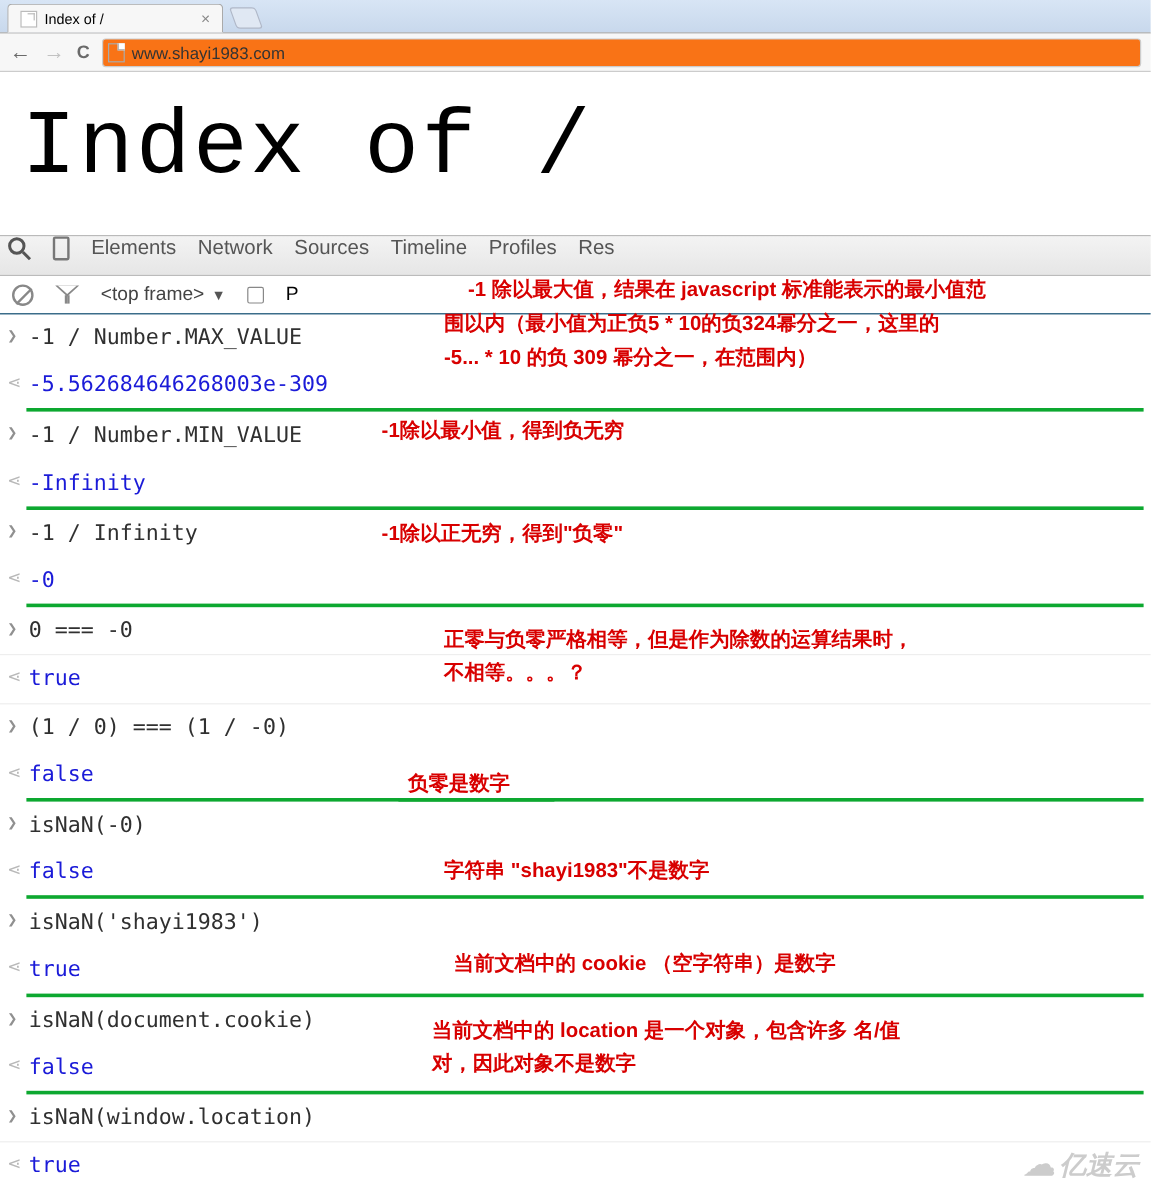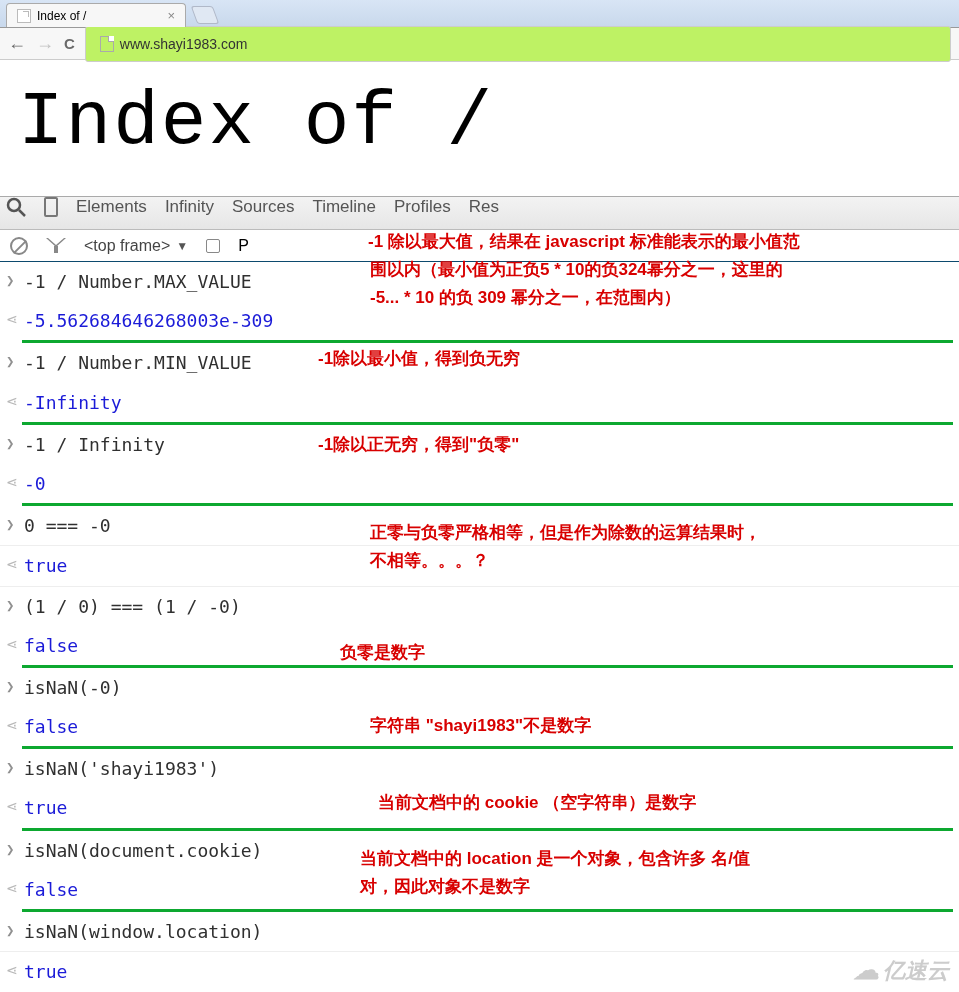--- a/index.html
+++ b/index.html
@@ -10,21 +10,21 @@
 .tab { background: #f7f7f7; border: 1px solid #aaa; border-bottom: none; border-radius: 4px 4px 0 0; height: 24px; display: flex; align-items: center; padding: 0 10px; font-size: 12px; min-width: 180px; position: relative; }
 .tab .favicon { width: 14px; height: 14px; border: 1px solid #bbb; margin-right: 6px; background: #fff; position: relative; }
 .tab .favicon::after { content: ""; position: absolute; top: 1px; right: 1px; width: 5px; height: 5px; border-right: 1px solid #bbb; border-top: 1px solid #bbb; }
 .tab .close-x { margin-left: auto; color: #888; font-size: 13px; }
 .new-tab { width: 22px; height: 18px; background: #e0e8f3; border: 1px solid #b0b8c8; border-radius: 3px; margin-left: 8px; margin-bottom: 3px; transform: skewX(20deg); }
 
 .nav-bar { background: #f7f7f7; height: 32px; display: flex; align-items: center; padding: 0 8px; border-bottom: 1px solid #ccc; gap: 10px; }
 .nav-arrow { color: #6a6a6a; font-size: 18px; user-select: none; }
 .nav-arrow.disabled { color: #c2c2c2; }
 .reload { color: #6a6a6a; font-size: 15px; font-weight: bold; }
-.url-bar { flex: 1; height: 36px; border: 1px solid #ccc; border-radius: 3px; display: flex; align-items: center; padding: 0 14px; background: #bef264; font-size: 14px; color: #333; }
+.url-bar { flex: 1; height: 24px; border: 1px solid #ccc; border-radius: 3px; display: flex; align-items: center; padding: 0 4px; background: #f97316; font-size: 14px; color: #333; }
 .url-bar .page-icon { width: 14px; height: 16px; border: 1px solid #aaa; margin-right: 6px; position: relative; }
 .url-bar .page-icon::after { content: ""; position: absolute; top: -1px; right: -1px; width: 5px; height: 5px; background: #fff; border-left: 1px solid #aaa; border-bottom: 1px solid #aaa; }
 
 .page-content { padding: 20px 18px 30px; }
 .page-content h1 { font-family: 'Courier New', monospace; font-size: 76px; font-weight: normal; letter-spacing: 2px; }
 
 
 .devtools { border-top: 1px solid #aaa; }
 .dt-tabs { background: linear-gradient(#f3f3f3, #e6e6e6); height: 33px; border-bottom: 1px solid #bbb; display: flex; align-items: flex-start; padding: 0 6px; gap: 18px; font-size: 17px; color: #555; }
 .dt-tabs .icon-search { font-size: 20px; font-weight: bold; }
@@ -89,21 +89,21 @@
 <div class="devtools">
   <div class="dt-tabs">
     <span class="icon-search">
       <svg width="20" height="20" viewBox="0 0 20 20">
           <circle cx="8" cy="8" r="6" fill="none" stroke="#555" stroke-width="2.5"></circle>
           <line x1="13" y1="13" x2="19" y2="19" stroke="#555" stroke-width="2.5"></line>
         </svg>
     </span>
     <span class="icon-device"></span>
     <span class="dt-tab">Elements</span>
-    <span class="dt-tab">Infinity</span>
+    <span class="dt-tab">Network</span>
     <span class="dt-tab">Sources</span>
     <span class="dt-tab">Timeline</span>
     <span class="dt-tab">Profiles</span>
     <span class="dt-tab">Res</span>
   </div>
 
   <div class="dt-toolbar">
     <span class="no-icon"></span>
     <span class="filter-outline">
         <span class="filter-stem"></span>
@@ -200,21 +200,21 @@
     <div class="entry">
         <span class="marker in">❯</span>
         <span class="code-text">isNaN(window.location)</span>
       </div>
     <div class="entry no-border">
         <span class="marker out">⋖</span>
         <span class="result-kw">true</span>
       </div>
     <div class="entry no-border"></div>
 
-    <div class="note" style="top:-34px; left:368px;">-1 除以最大值，结果在 javascript 标准能表示的最小值范</div>
+    <div class="note" style="top:-34px; left:390px;">-1 除以最大值，结果在 javascript 标准能表示的最小值范</div>
     <div class="note" style="top:-6px; left:370px;">围以内（最小值为正负5 * 10的负324幂分之一，这里的</div>
     <div class="note" style="top:22px; left:370px;"> -5... * 10 的负 309 幂分之一，在范围内）</div>
     <div class="note" style="top:83px; left:318px;">-1除以最小值，得到负无穷</div>
     <div class="note" style="top:169px; left:318px;">-1除以正无穷，得到"负零"</div>
     <div class="note" style="top:257px; left:370px;">正零与负零严格相等，但是作为除数的运算结果时，</div>
     <div class="note" style="top:285px; left:370px;text-align:center;">不相等。。。？</div>
     <div class="note" style="top:377px; left:340px;">负零是数字</div>
     <div class="note" style="top:450px; left:370px;">字符串 "shayi1983"不是数字</div>
     <div class="note" style="top:527px; left:378px;">当前文档中的 cookie （空字符串）是数字</div>
     <div class="note" style="top:583px; left:360px;">当前文档中的 location 是一个对象，包含许多 名/值</div>

